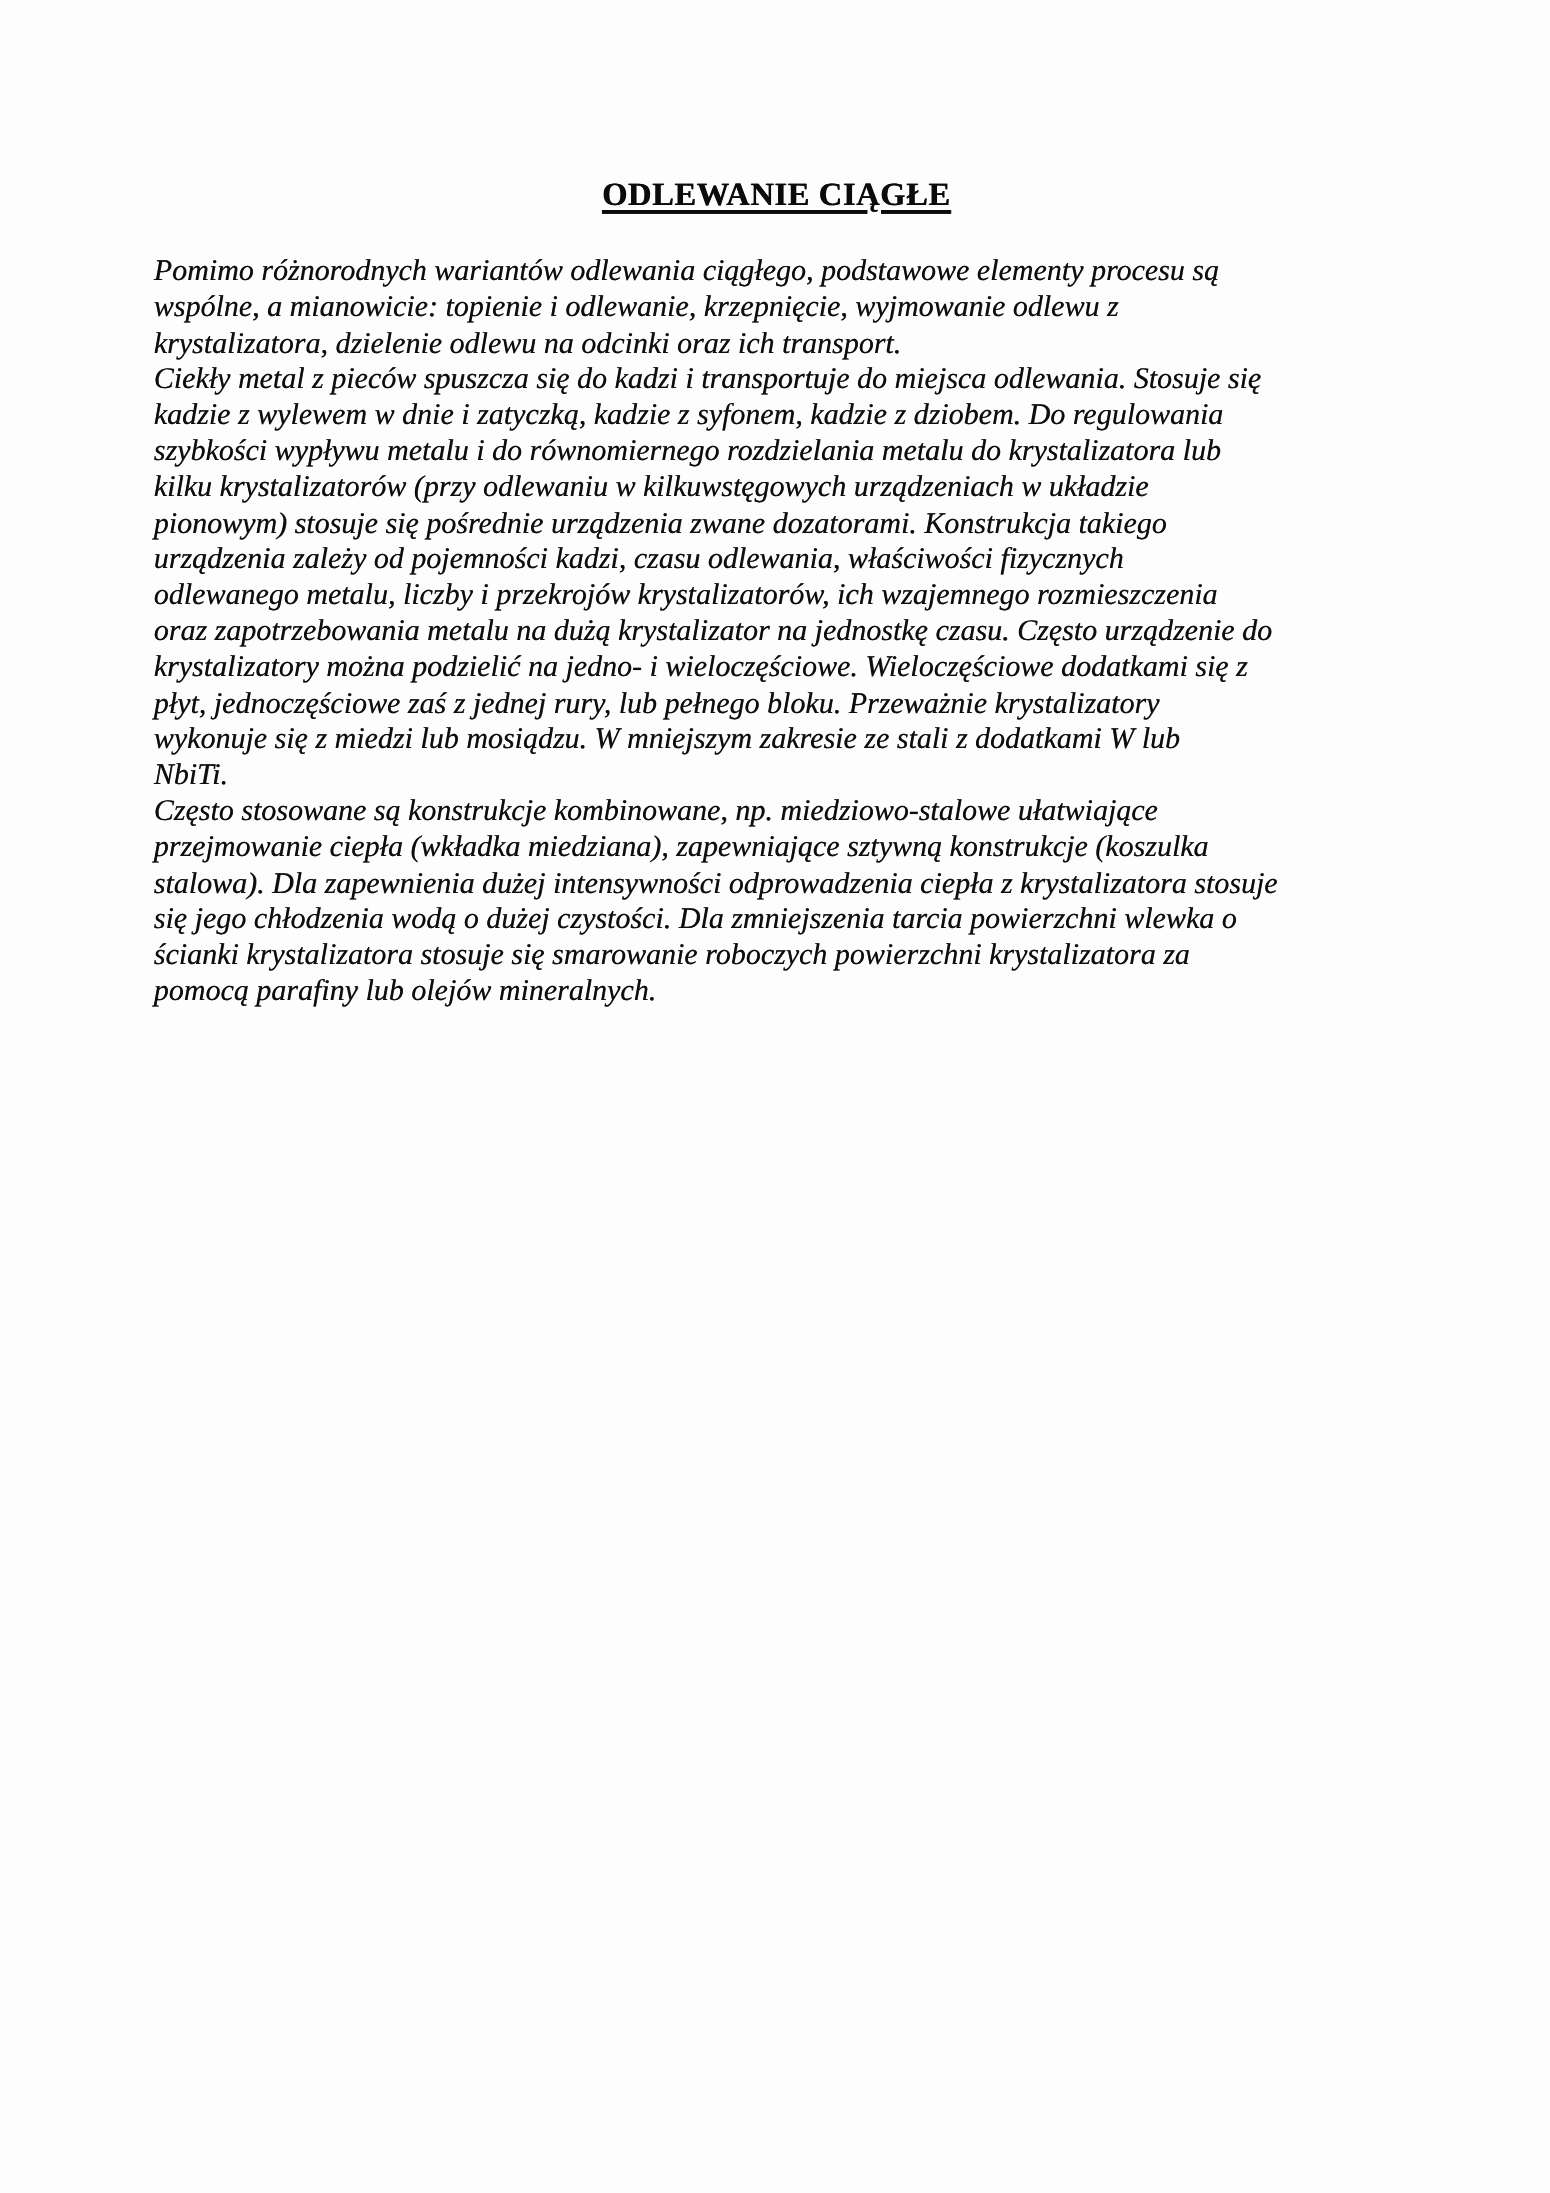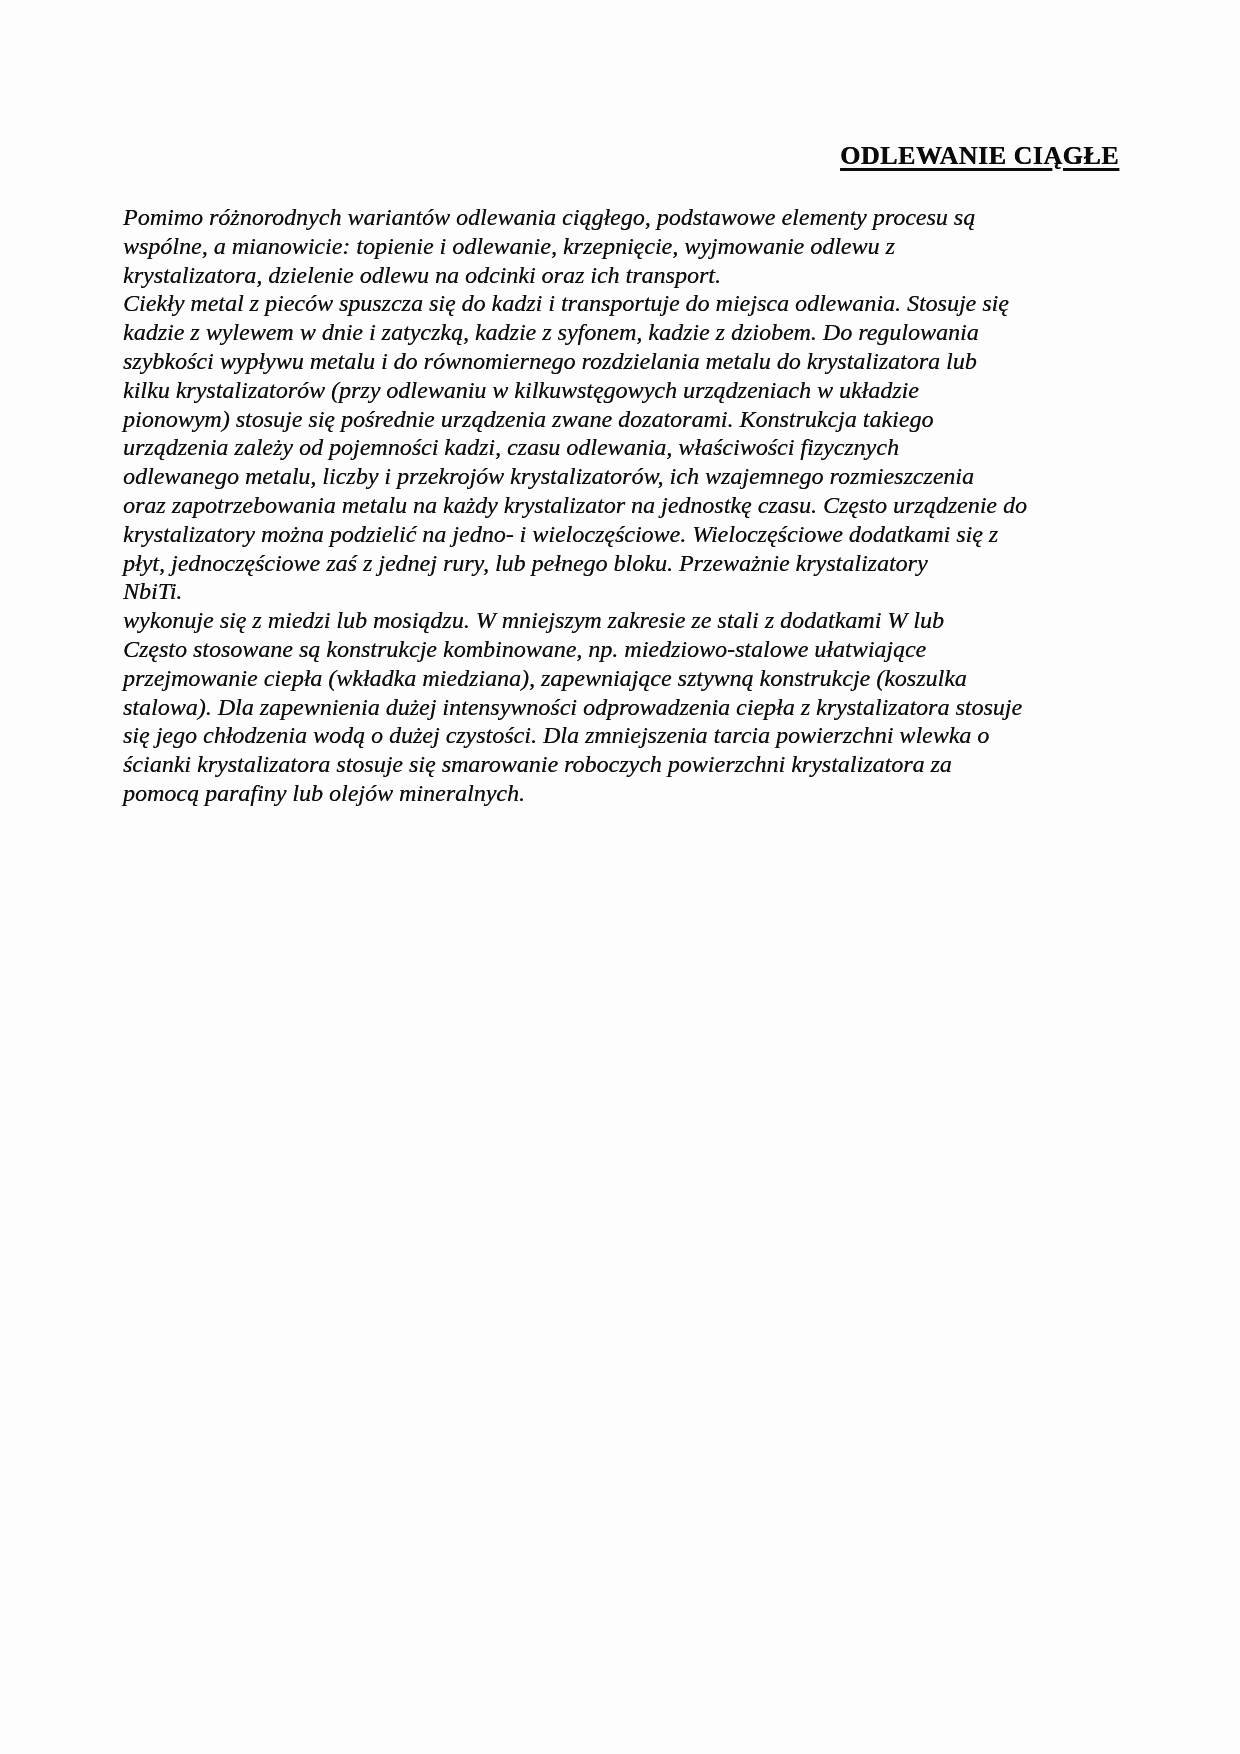--- a/index.html
+++ b/index.html
@@ -15,21 +15,21 @@
     overflow: hidden;
     font-family: "Liberation Serif", "DejaVu Serif", serif;
     color: #0d0d0d;
   }
   .doc-title {
     position: absolute;
     top: 141px;
     left: 123px;
     width: 996px;
     margin: 0;
-    text-align: right;
+    text-align: center;
     font-size: 26px;
     font-weight: bold;
     letter-spacing: 0.5px;
     text-decoration: underline;
     text-decoration-thickness: 3px;
     text-underline-offset: 4px;
     color: #0b0b0b;
     text-shadow: 0.4px 0 0 currentColor;
   }
   .doc-body {
@@ -62,25 +62,25 @@
         <div class="line">krystalizatora, dzielenie odlewu na odcinki oraz ich transport.</div>
       </div>
       <div class="paragraph">
         <div class="line">Ciekły metal z pieców spuszcza się do kadzi i transportuje do miejsca odlewania. Stosuje się</div>
         <div class="line">kadzie z wylewem w dnie i zatyczką, kadzie z syfonem, kadzie z dziobem. Do regulowania</div>
         <div class="line">szybkości wypływu metalu i do równomiernego rozdzielania metalu do krystalizatora lub</div>
         <div class="line">kilku krystalizatorów (przy odlewaniu w kilkuwstęgowych urządzeniach w układzie</div>
         <div class="line">pionowym) stosuje się pośrednie urządzenia zwane dozatorami. Konstrukcja takiego</div>
         <div class="line">urządzenia zależy od pojemności kadzi, czasu odlewania, właściwości fizycznych</div>
         <div class="line">odlewanego metalu, liczby i przekrojów krystalizatorów, ich wzajemnego rozmieszczenia</div>
-        <div class="line">oraz zapotrzebowania metalu na każdy krystalizator na jednostkę czasu. Często urządzenie do</div>
+        <div class="line">oraz zapotrzebowania metalu na dużą krystalizator na jednostkę czasu. Często urządzenie do</div>
         <div class="line">krystalizatory można podzielić na jedno- i wieloczęściowe. Wieloczęściowe dodatkami się z</div>
         <div class="line">płyt, jednoczęściowe zaś z jednej rury, lub pełnego bloku. Przeważnie krystalizatory</div>
+        <div class="line">wykonuje się z miedzi lub mosiądzu. W mniejszym zakresie ze stali z dodatkami W lub</div>
         <div class="line">NbiTi.</div>
-        <div class="line">wykonuje się z miedzi lub mosiądzu. W mniejszym zakresie ze stali z dodatkami W lub</div>
       </div>
       <div class="paragraph">
         <div class="line">Często stosowane są konstrukcje kombinowane, np. miedziowo-stalowe ułatwiające</div>
         <div class="line">przejmowanie ciepła (wkładka miedziana), zapewniające sztywną konstrukcje (koszulka</div>
         <div class="line">stalowa). Dla zapewnienia dużej intensywności odprowadzenia ciepła z krystalizatora stosuje</div>
         <div class="line">się jego chłodzenia wodą o dużej czystości. Dla zmniejszenia tarcia powierzchni wlewka o</div>
         <div class="line">ścianki krystalizatora stosuje się smarowanie roboczych powierzchni krystalizatora za</div>
         <div class="line">pomocą parafiny lub olejów mineralnych.</div>
       </div>
     </div>

